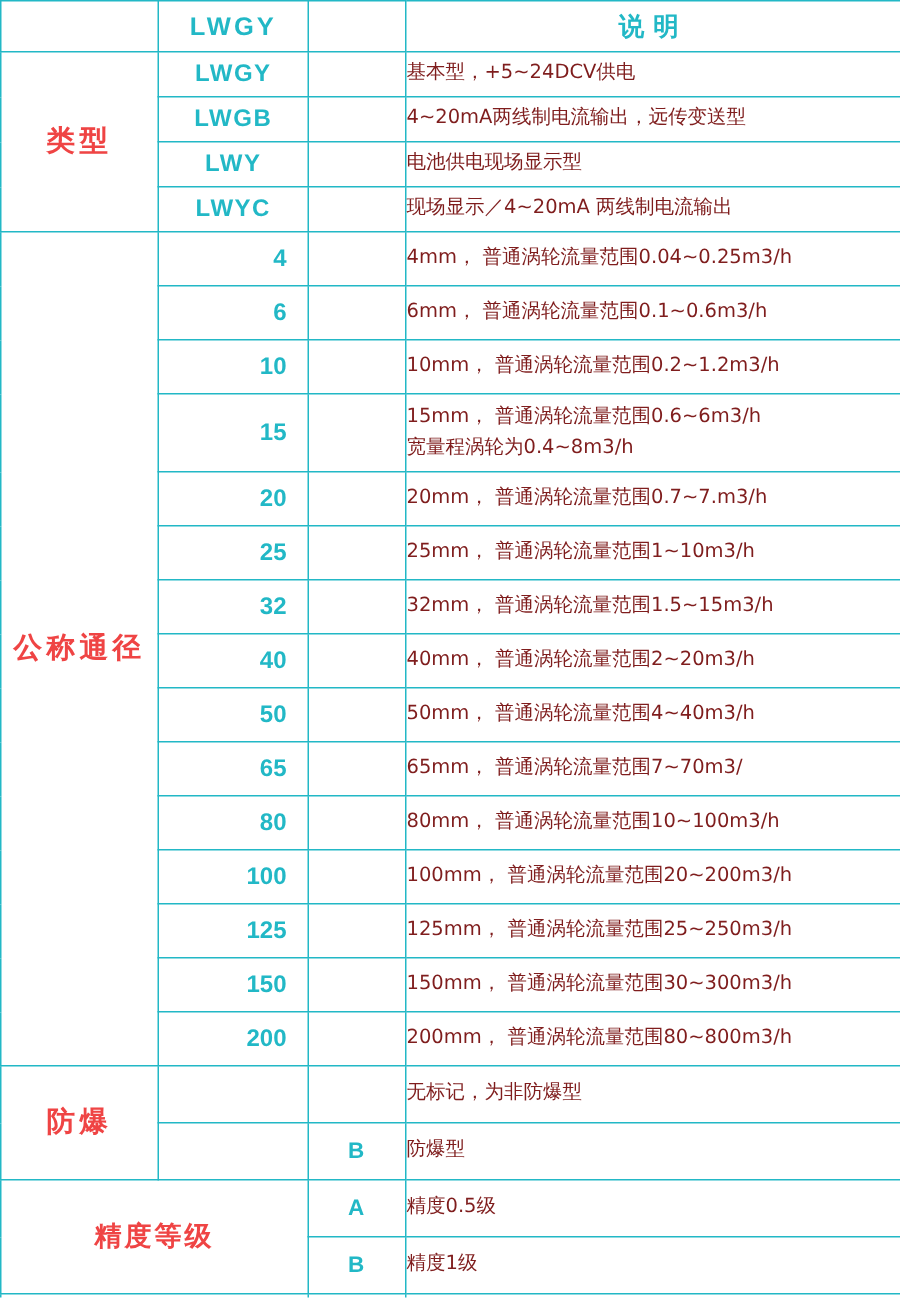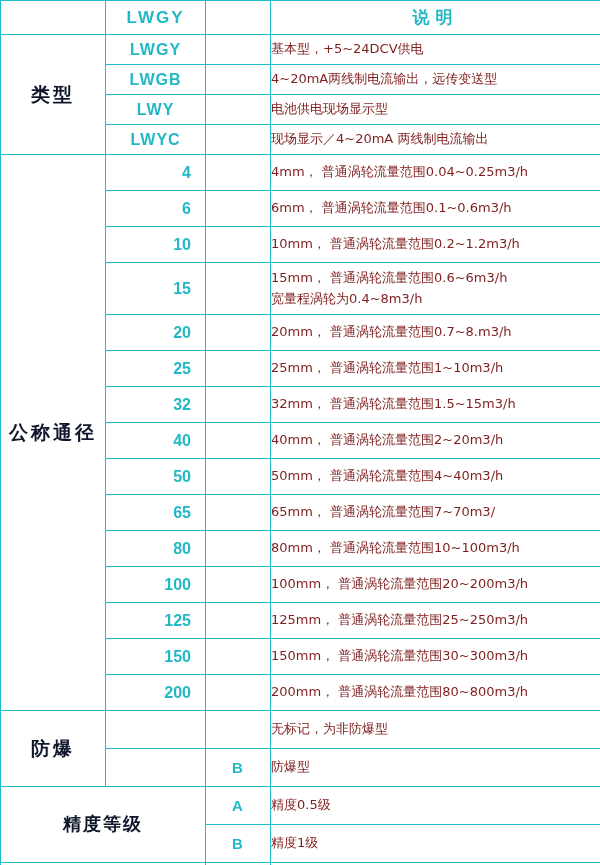--- a/index.html
+++ b/index.html
@@ -35,21 +35,21 @@
   col.c1 { width: 105px; }
   col.c2 { width: 100px; }
   col.c3 { width: 65px; }
   col.c4 { width: 330px; }
   .grp-label {
     text-align: center;
     font-weight: bold;
     font-size: 19px;
     letter-spacing: 3px;
     line-height: 1.45;
-    color: #0f172a;
+    color: #ef4444;
   }
   .grp-label.small {
     font-size: 18px;
     letter-spacing: 2px;
   }
   .code-cell {
     text-align: center;
     font-weight: bold;
     font-size: 16px;
     color: #22b8c6;
@@ -153,21 +153,21 @@
         <td class="code-cell num">15</td>
         <td class="empty-cell"></td>
         <td class="desc-cell">
           <div>15mm， 普通涡轮流量范围0.6~6m3/h</div>
           <div>宽量程涡轮为0.4~8m3/h</div>
         </td>
       </tr>
       <tr class="row-h-dn">
         <td class="code-cell num">20</td>
         <td class="empty-cell"></td>
-        <td class="desc-cell">20mm， 普通涡轮流量范围0.7~8.m3/h</td>
+        <td class="desc-cell">20mm， 普通涡轮流量范围0.7~7.m3/h</td>
       </tr>
       <tr class="row-h-dn">
         <td class="code-cell num">25</td>
         <td class="empty-cell"></td>
         <td class="desc-cell">25mm， 普通涡轮流量范围1~10m3/h</td>
       </tr>
       <tr class="row-h-dn">
         <td class="code-cell num">32</td>
         <td class="empty-cell"></td>
         <td class="desc-cell">32mm， 普通涡轮流量范围1.5~15m3/h</td>

